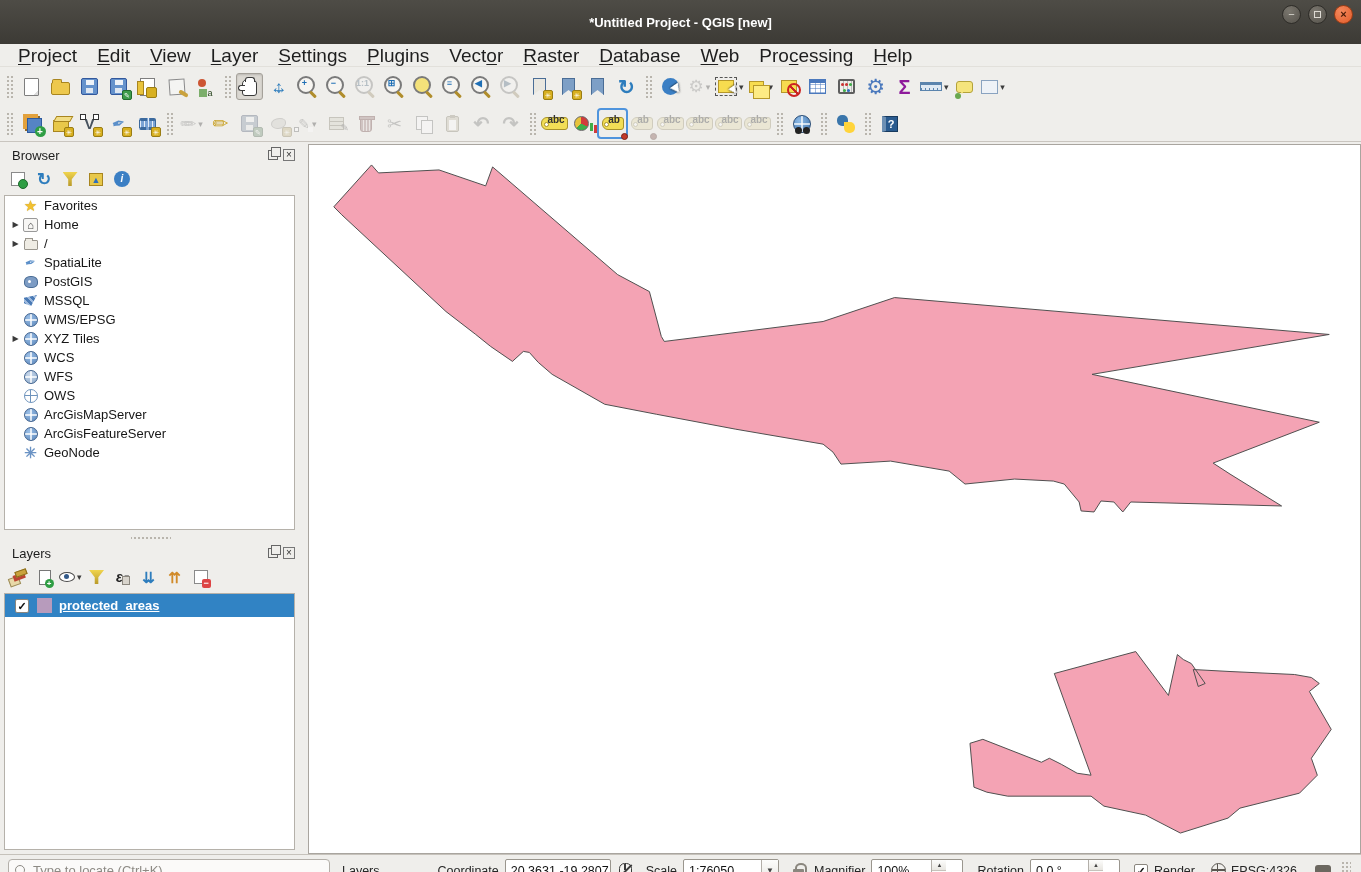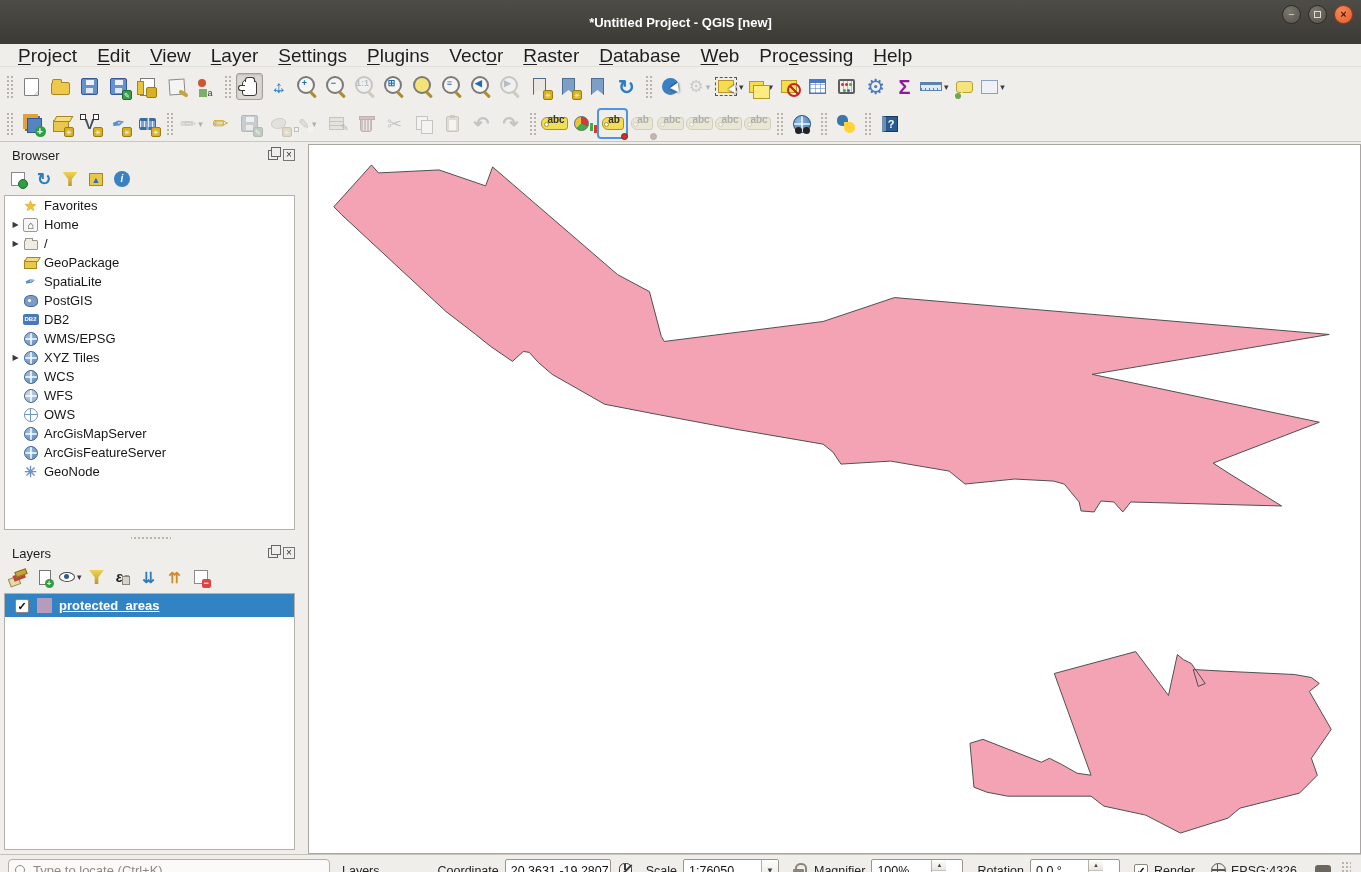--- a/index.html
+++ b/index.html
@@ -506,44 +506,37 @@
           <div class="trow">
             <span class="exp">▶</span>
             <span class="ticon">
               <span class="g-foldersm"></span>
             </span>
             <span class="tlabel">/</span>
           </div>
           <div class="trow">
             <span class="exp"></span>
             <span class="ticon">
-              <span class="g-cubesm"></span>
-            </span>
-            <span class="tlabel">GeoPackage</span>
-          </div>
-          <div class="trow">
-            <span class="exp"></span>
-            <span class="ticon">
               <span class="g-feathersm">✒</span>
             </span>
             <span class="tlabel">SpatiaLite</span>
           </div>
           <div class="trow">
             <span class="exp"></span>
             <span class="ticon">
               <span class="g-postgis"></span>
             </span>
             <span class="tlabel">PostGIS</span>
           </div>
           <div class="trow">
             <span class="exp"></span>
             <span class="ticon">
-              <span class="g-db2">DB2</span>
-            </span>
-            <span class="tlabel">DB2</span>
+              <span class="g-mssql"></span>
+            </span>
+            <span class="tlabel">MSSQL</span>
           </div>
           <div class="trow">
             <span class="exp"></span>
             <span class="ticon">
               <span class="g-globe"></span>
             </span>
             <span class="tlabel">WMS/EPSG</span>
           </div>
           <div class="trow">
             <span class="exp">▶</span>

